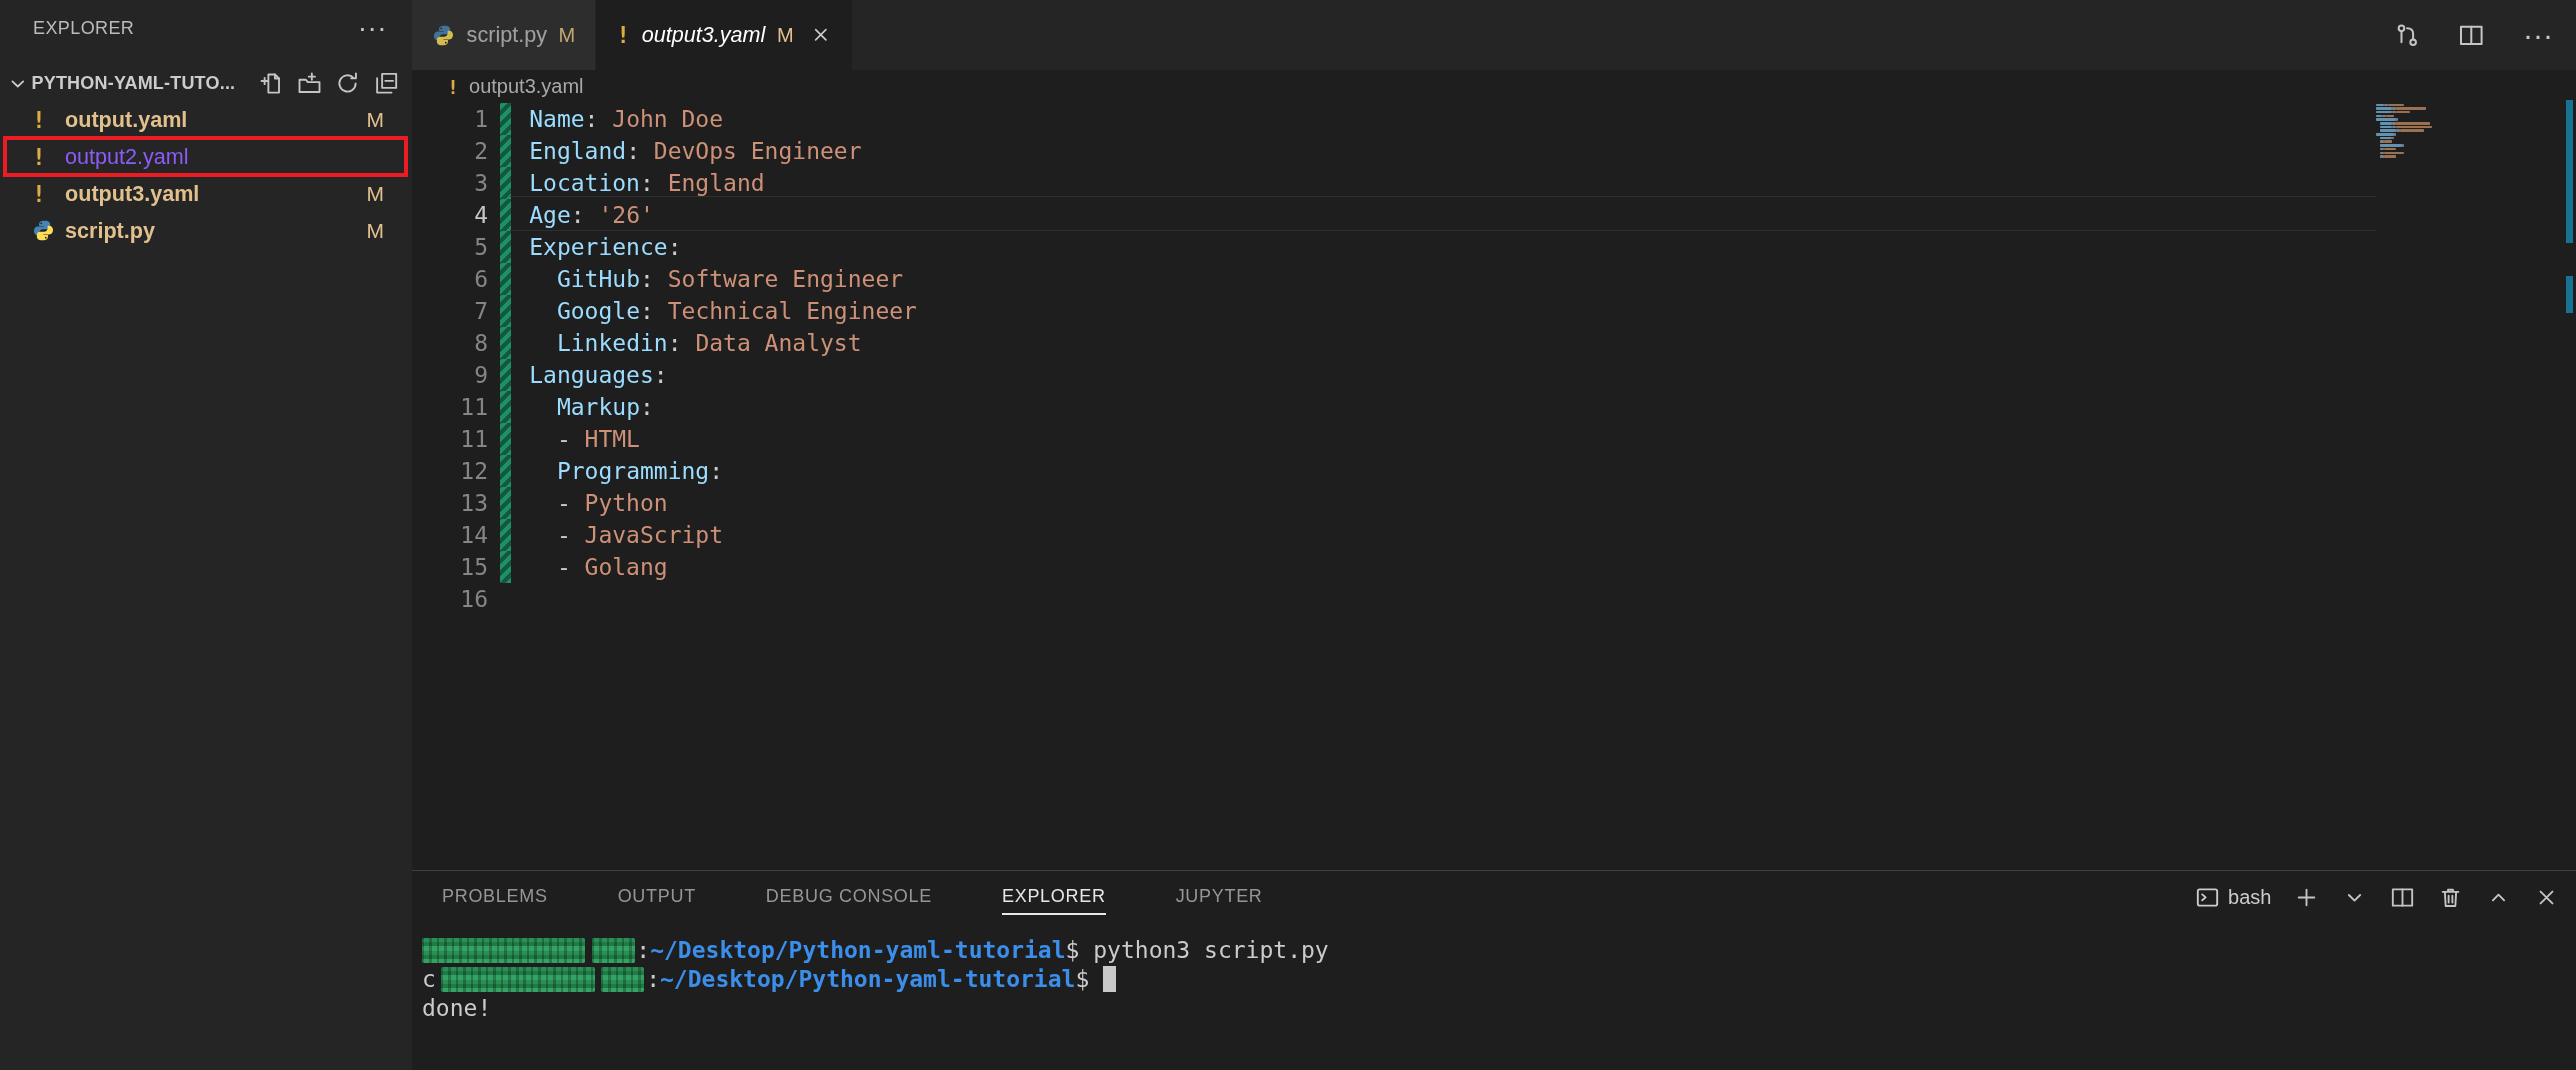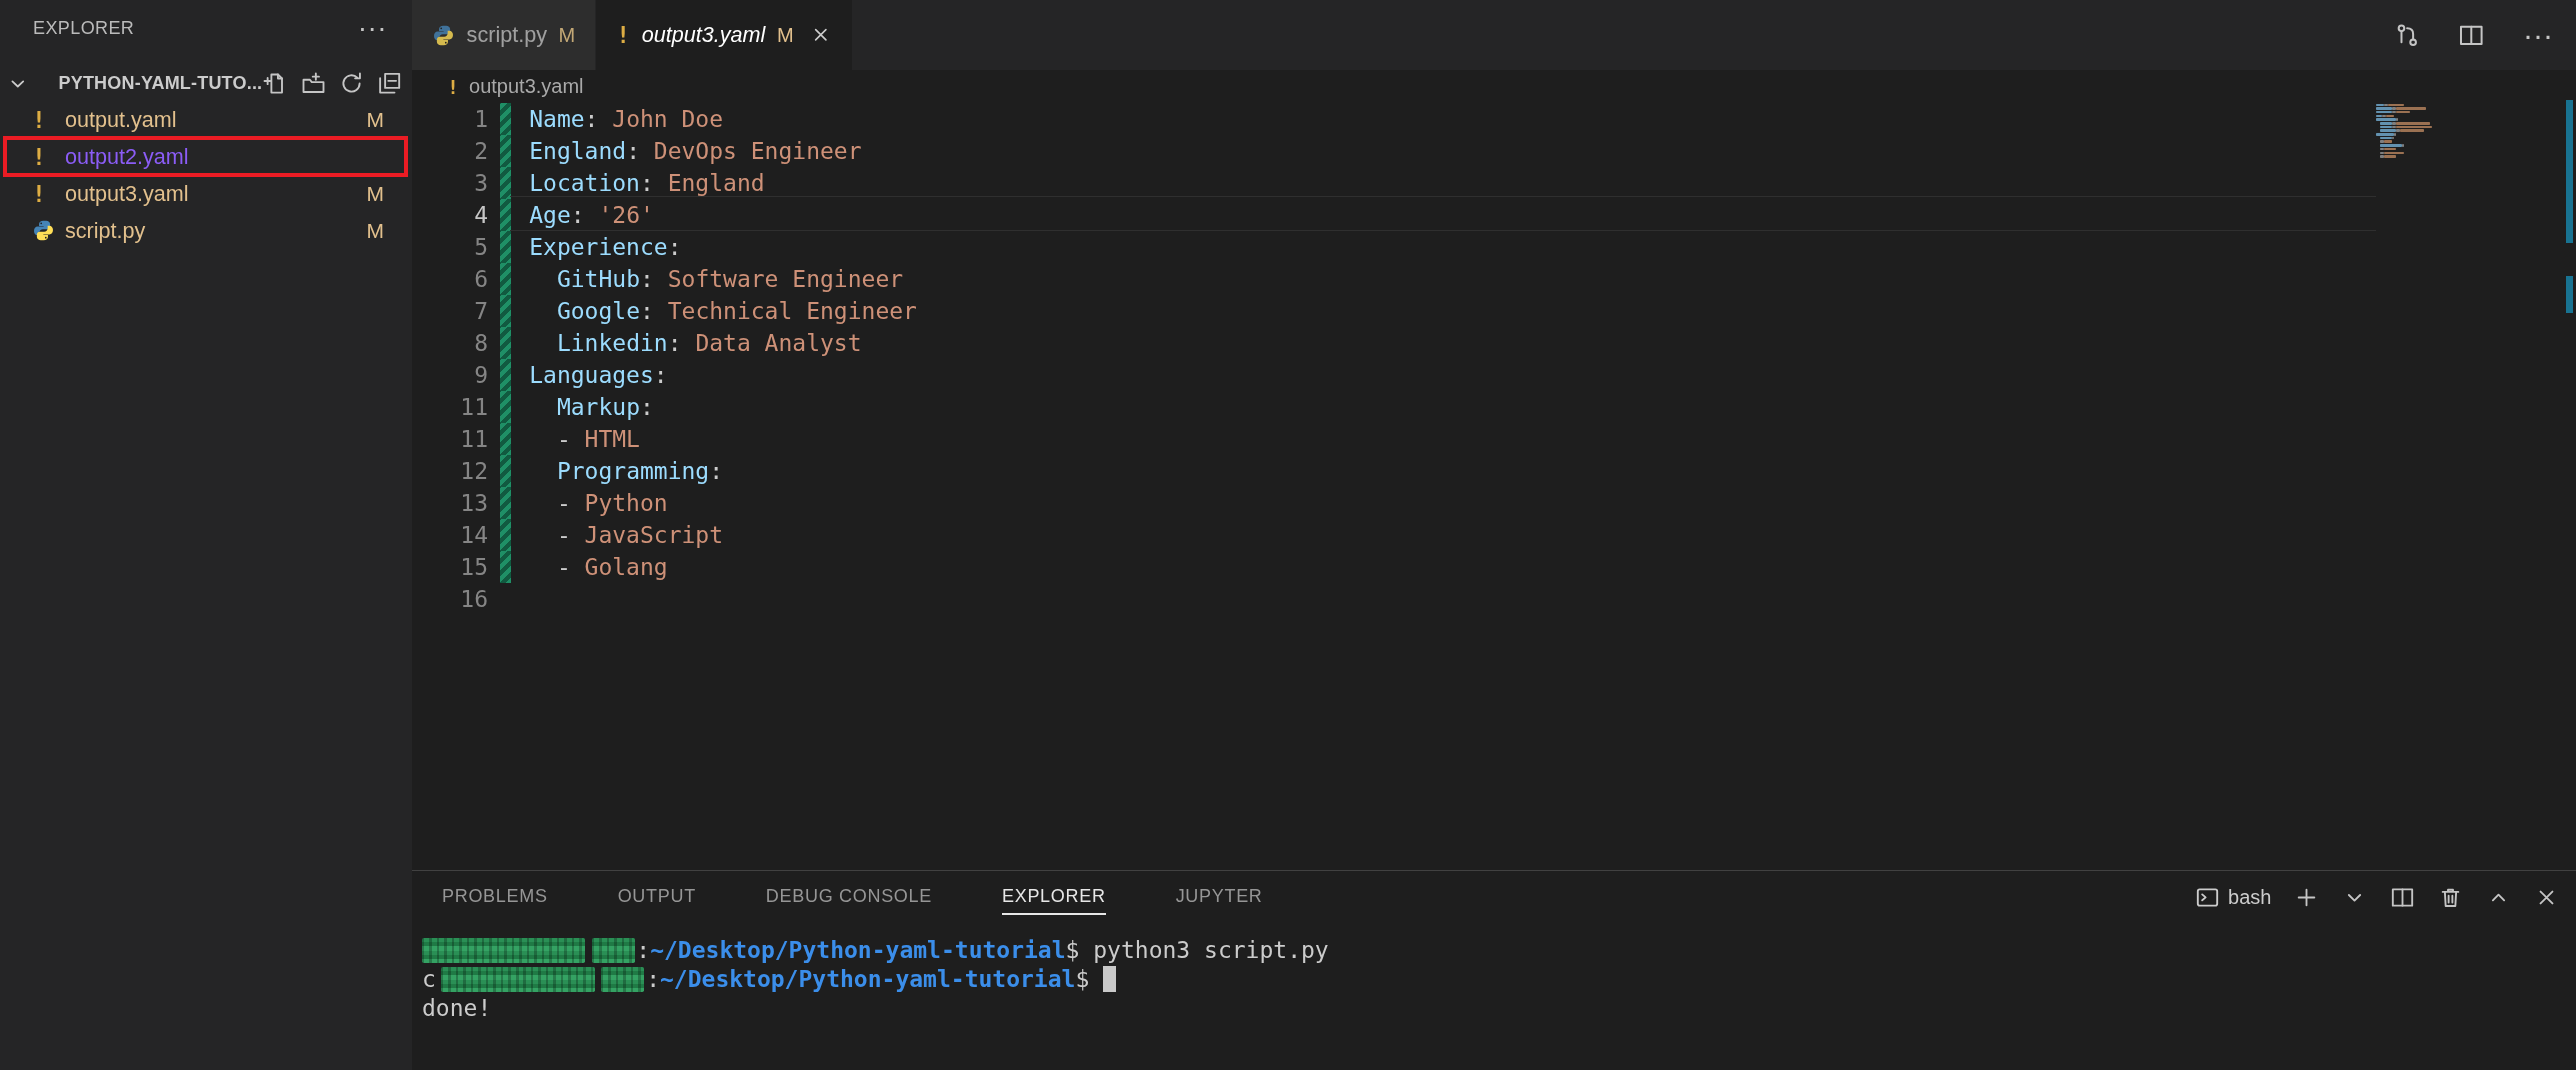--- a/index.html
+++ b/index.html
@@ -6,29 +6,29 @@
   html,body { width:2576px; height:1070px; }
   body { position:relative; background:#1e1e1e; font-family:"Liberation Sans",sans-serif; overflow:hidden; color:#ccc; }
   svg { display:block; }
 
   
   .sidebar { position:absolute; left:0; top:0; width:412px; height:1070px; background:#252526; }
   .sb-title { position:absolute; top:0; left:0; right:0; height:56px; display:flex; align-items:center; justify-content:space-between; padding:0 25px 0 33px; font-size:18px; letter-spacing:0.4px; color:#bbbbbb; }
   .sb-more { font-size:28px; color:#c5c5c5; line-height:16.6px; cursor:pointer; }
   .sb-section { position:absolute; top:65px; left:0; right:0; height:37px; display:flex; align-items:center; padding:0 13.3px 0 6.6px; color:#cccccc; }
   .sb-chevron { display:flex; margin-right:3.3px; color:#cccccc; }
-  .sb-folder { font-weight:bold; font-size:18px; letter-spacing:0.2px; white-space:nowrap;margin-left:27px; }
+  .sb-folder { font-weight:bold; font-size:18px; letter-spacing:0.2px; white-space:nowrap; }
   .sb-actions { margin-left:auto; display:flex; gap:13.3px; color:#c5c5c5; }
   .sb-actions > span { cursor:pointer; display:flex; }
   .files { position:absolute; top:101px; left:0; right:0; }
   .file-row { height:37px; display:flex; align-items:center; padding-left:32px; font-size:21.6px; cursor:pointer; }
   .file-ic { width:33px; display:flex; align-items:center; }
   .yaml-glyph { font-weight:bold; font-size:23px; color:#ddad44; font-family:"DejaVu Sans Mono",monospace; }
   .file-nm { color:#8b5cf6; }
-  .file-nm.mod { color:#e2c08d; }
+  .file-nm.mod { color:#e2c08d;font-weight:bold; }
   .file-badge { margin-left:auto; margin-right:28px; color:#e2c08d; font-size:21px; }
   .red-box { position:absolute; left:3.3px; top:136px; width:405px; height:41px; border:4.2px solid #eb1c24; z-index:4; pointer-events:none; }
 
   
   .main { position:absolute; left:412px; top:0; right:0; height:870px; background:#1e1e1e; }
   .tabbar { position:absolute; top:0; left:0; right:0; height:70px; background:#252526; display:flex; align-items:stretch; }
   #tab-strip { display:flex; align-items:stretch; }
   .tab { display:flex; align-items:center; gap:11.6px; padding:0 20px; background:#2d2d2d; color:rgba(255,255,255,.55); font-size:21.6px; border-right:1.7px solid #252526; cursor:pointer; }
   .tab.active { background:#1e1e1e; color:#ffffff; }
   .tab-ic { display:flex; opacity:.8; }

